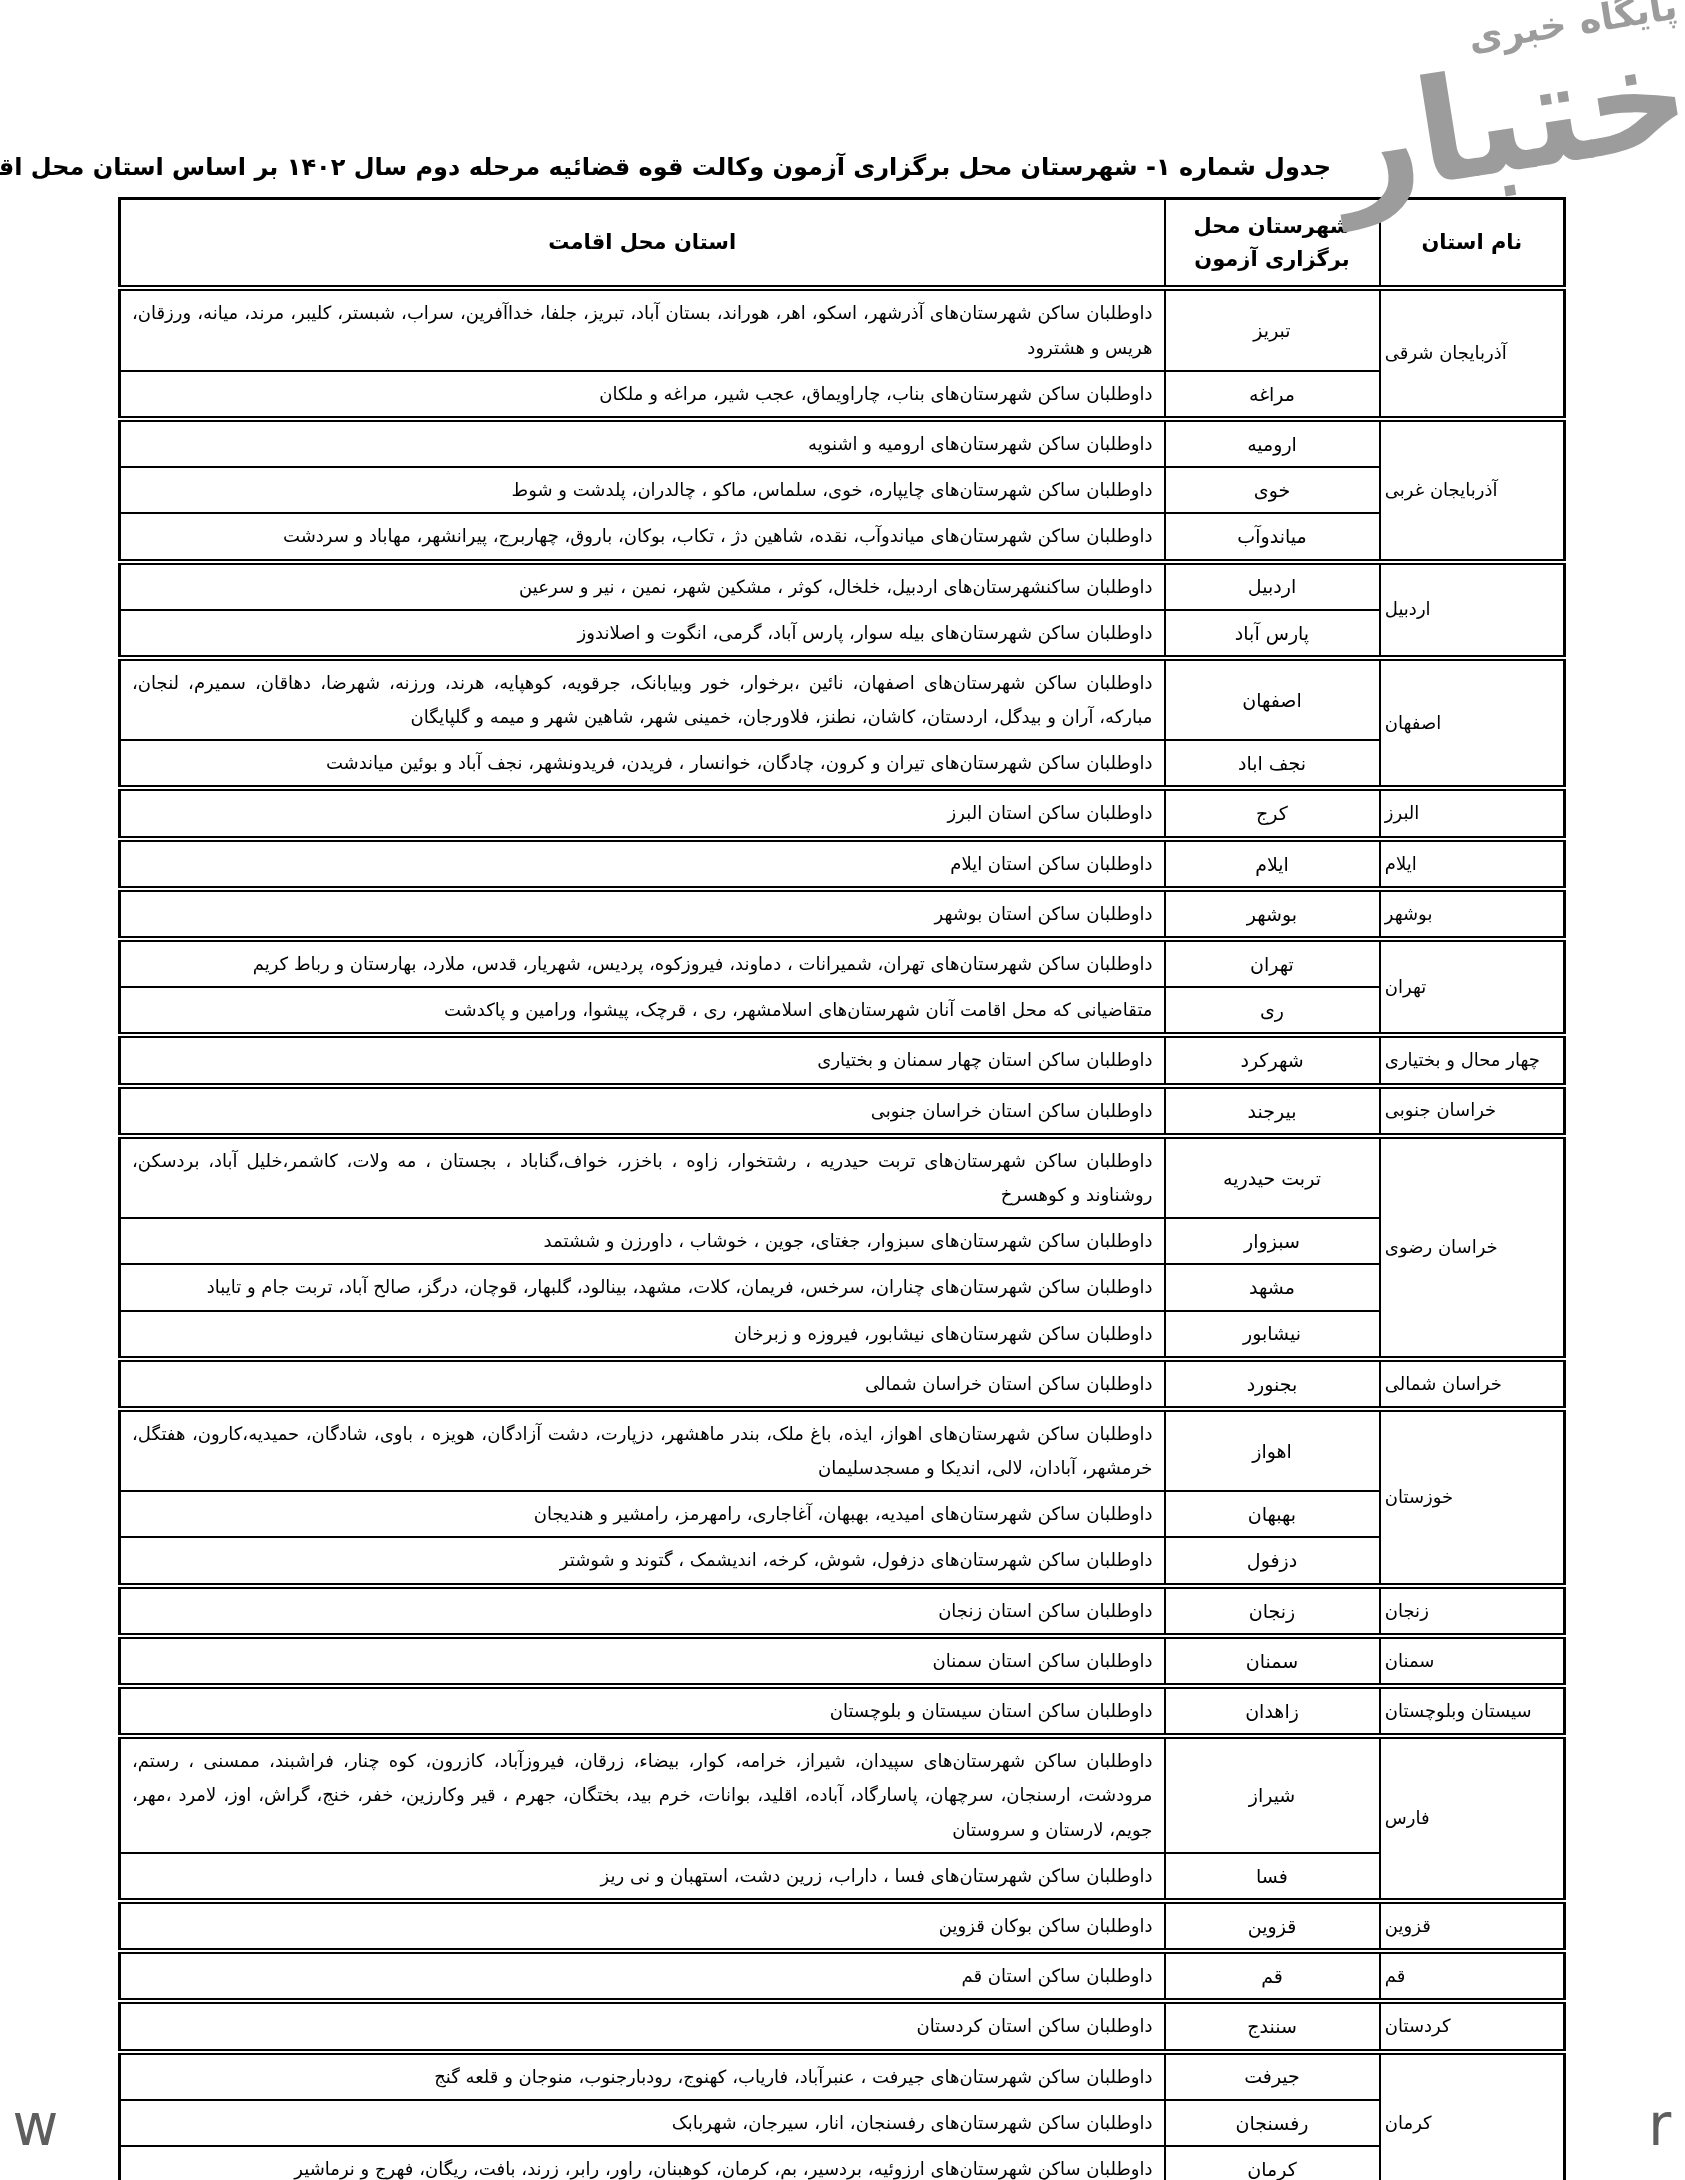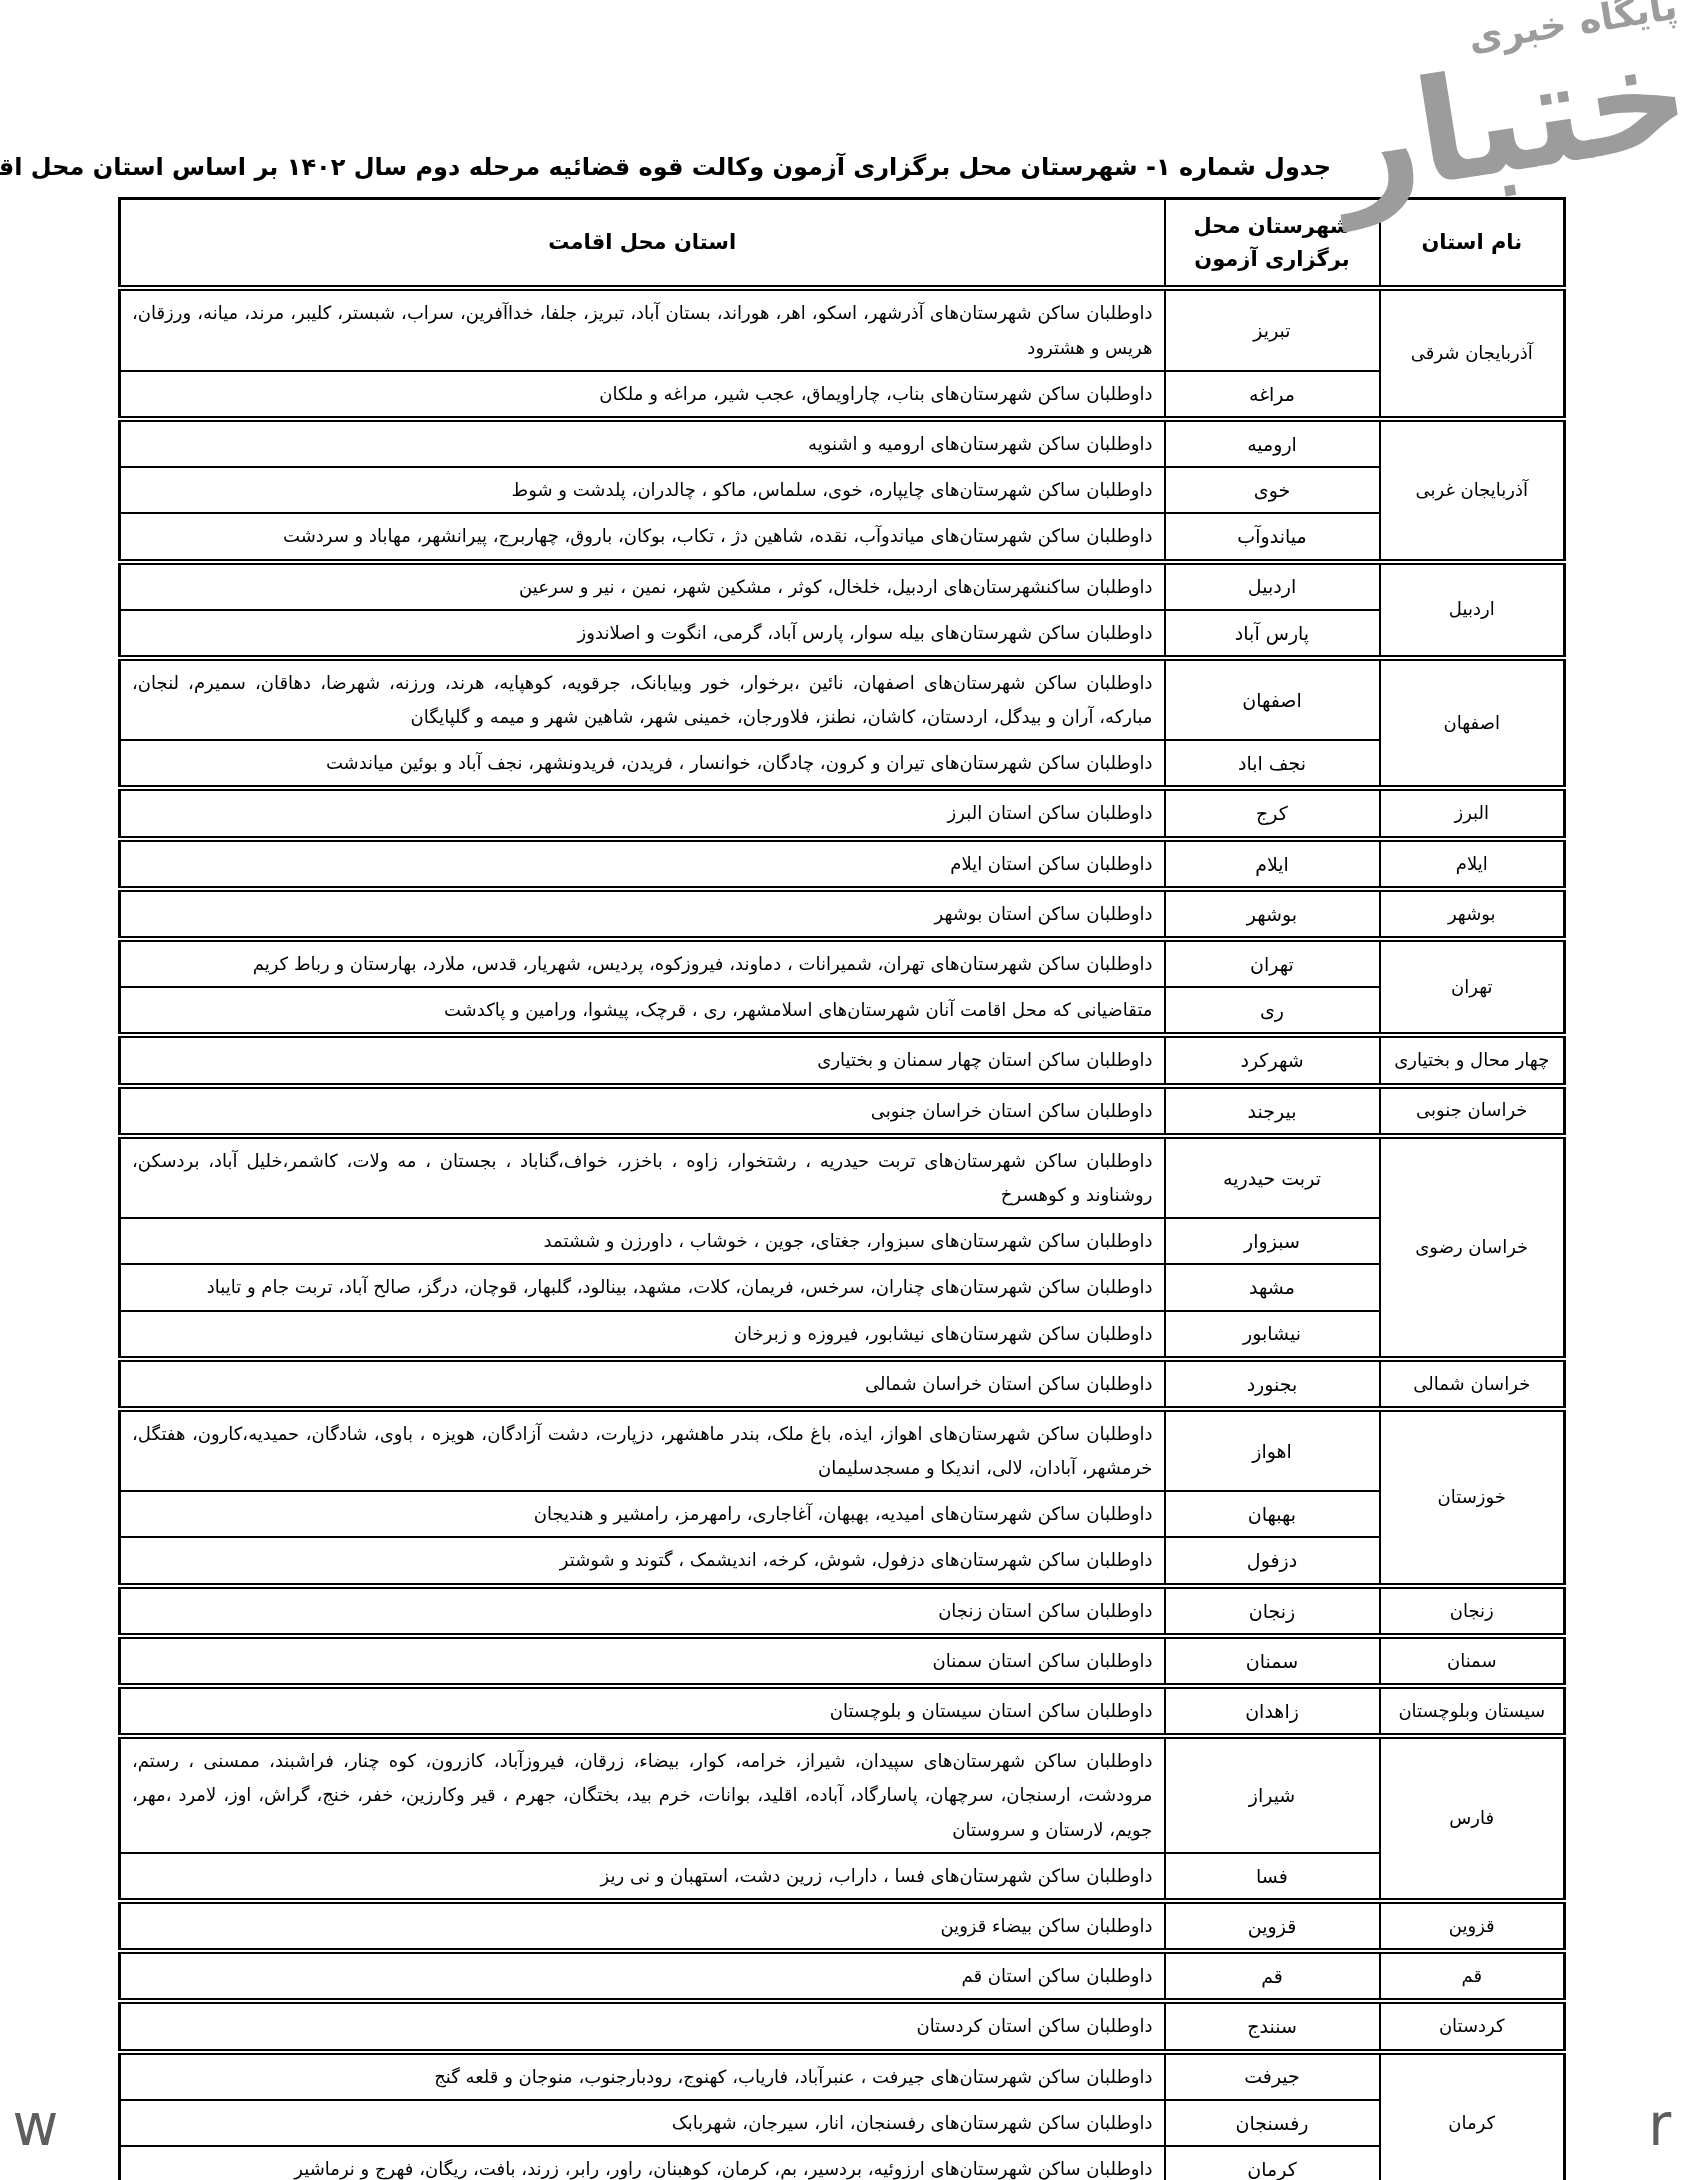--- a/index.html
+++ b/index.html
@@ -35,21 +35,21 @@
   }
   td.residence {
     font-size:18px; line-height:1.9; padding:5px 11px;
     text-align:justify; text-align-last:right; vertical-align:middle;
   }
   td.city {
     font-size:19px; text-align:center; vertical-align:middle;
     padding:1.7px 5.1px; line-height:1.7;margin-left:20px;
   }
   td.province {
-    font-size:18px; text-align:center; vertical-align:middle;
+    font-size:18px; text-align:left; vertical-align:middle;
     padding:1.7px 4.3px; line-height:1.8;
   }
   tr.group-start > td { border-top:6px double #000; }
   tbody tr { min-height:39px; }
   
   .watermark {
     position:absolute; top:2097px; left:0; right:0; z-index:1;
     display:flex; justify-content:space-between; align-items:flex-start;
     padding:0 13.6px; color:#5e5e5e;
     font-family:"DejaVu Sans", sans-serif; font-size:56px; line-height:1;
@@ -212,21 +212,21 @@
             <td class="city">شیراز</td>
             <td class="residence">داوطلبان ساکن شهرستان‌های سپیدان، شیراز، خرامه، کوار، بیضاء، زرقان، فیروزآباد، کازرون، کوه چنار، فراشبند، ممسنی ، رستم، مرودشت، ارسنجان، سرچهان، پاسارگاد، آباده، اقلید، بوانات، خرم بید، بختگان، جهرم ، قیر وکارزین، خفر، خنج، گراش، اوز، لامرد  ،مهر، جویم، لارستان و سروستان</td>
           </tr>
           <tr>
             <td class="city">فسا</td>
             <td class="residence">داوطلبان ساکن شهرستان‌های فسا ، داراب، زرین دشت، استهبان و نی ریز</td>
           </tr>
           <tr class="group-start">
             <td class="province" rowspan="1">قزوین</td>
             <td class="city">قزوین</td>
-            <td class="residence">داوطلبان ساکن بیضاء قزوین</td>
+            <td class="residence">داوطلبان ساکن بوکان قزوین</td>
           </tr>
           <tr class="group-start">
             <td class="province" rowspan="1">قم</td>
             <td class="city">قم</td>
             <td class="residence">داوطلبان ساکن استان قم</td>
           </tr>
           <tr class="group-start">
             <td class="province" rowspan="1">کردستان</td>
             <td class="city">سنندج</td>
             <td class="residence">داوطلبان ساکن استان کردستان</td>

